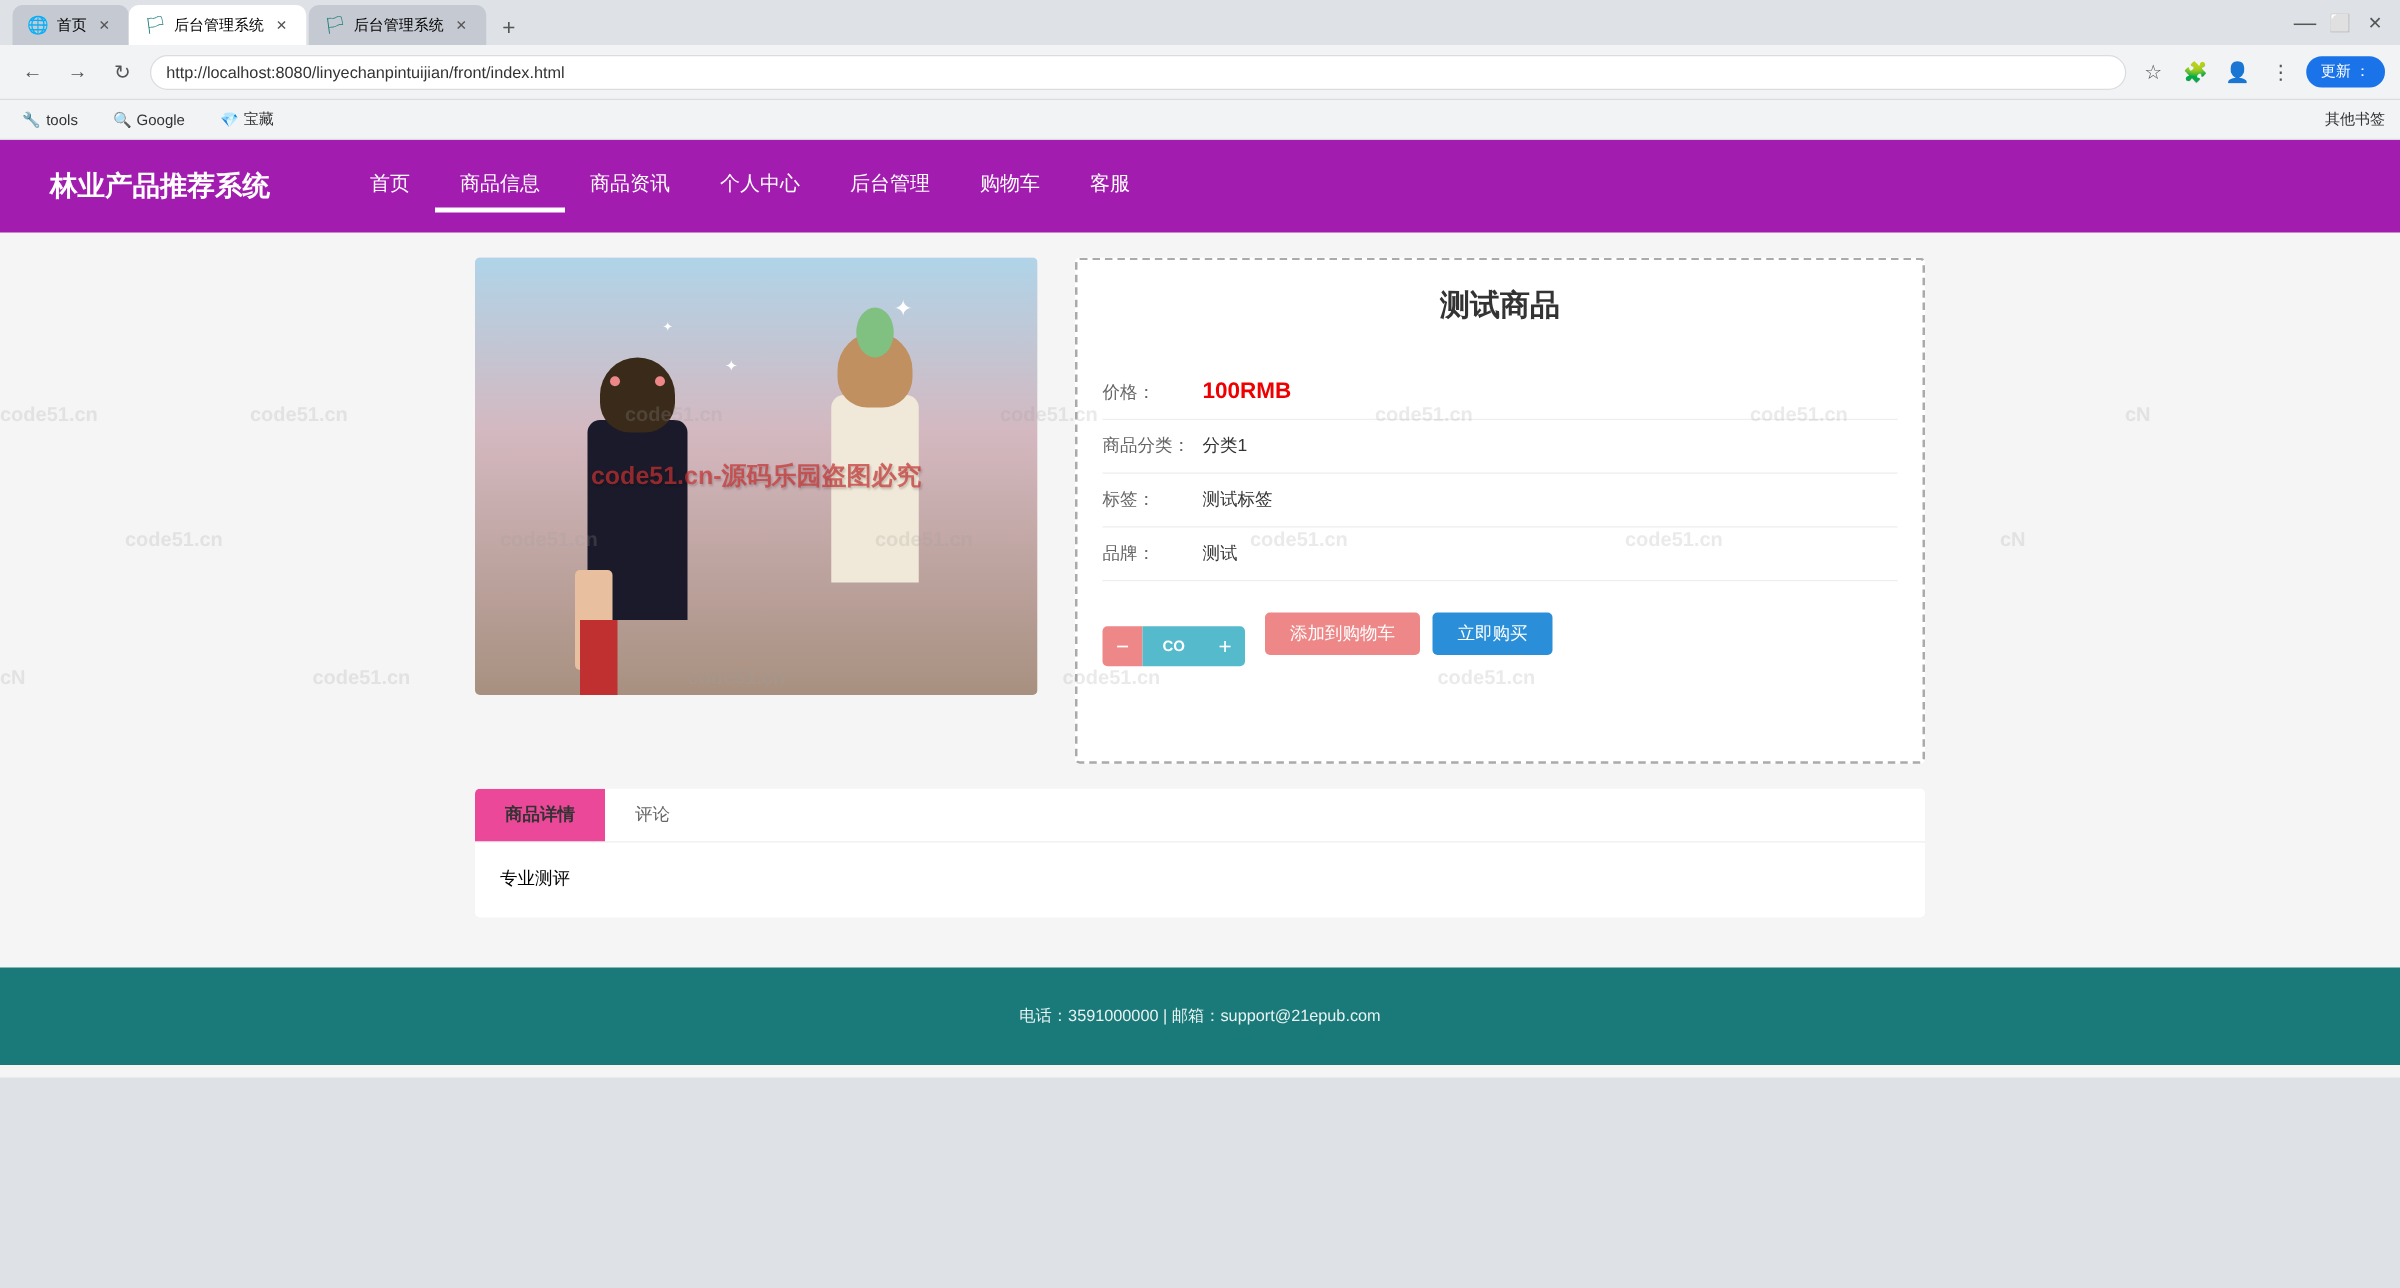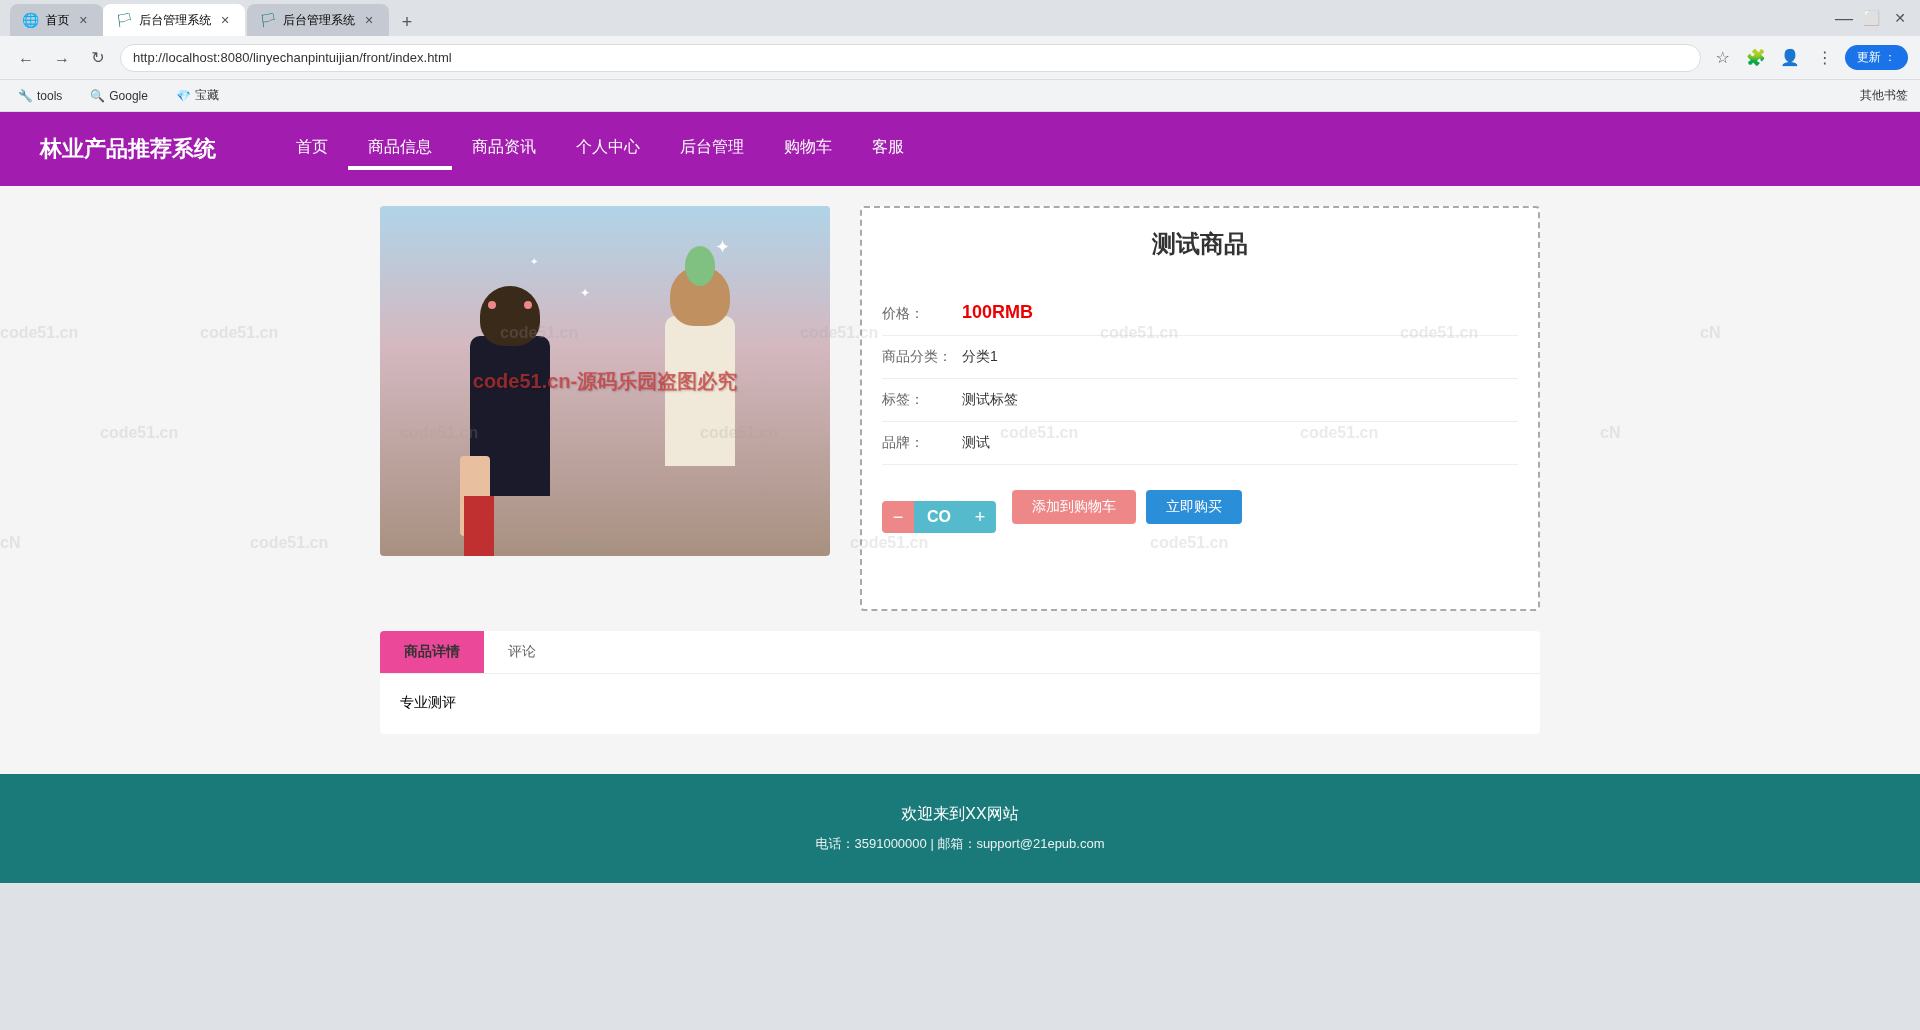--- a/index.html
+++ b/index.html
@@ -52,21 +52,21 @@
     .product-info-panel { flex: 1; border: 2px dashed #aaa; border-radius: 4px; padding: 20px; background: #fff; }
     .product-title { text-align: center; font-size: 24px; font-weight: bold; color: #333; margin-bottom: 20px; padding-bottom: 10px; }
     .info-row { display: flex; align-items: flex-end; padding: 12px 0; border-bottom: 1px solid #eee; }
     .info-label { width: 80px; color: #666; font-size: 14px; flex-shrink: 0; }
     .info-value { color: #333; font-size: 14px; }
     .info-value.price { color: #e00; font-size: 18px; font-weight: bold; }
     .quantity-control { display: flex; align-items: center; gap: 0; margin-top: 20px; }
     .qty-btn { width: 32px; height: 32px; background: #e88; color: white; border: none; font-size: 18px; cursor: pointer; display: flex; align-items: center; justify-content: center; }
     .qty-btn.minus { border-radius: 4px 0 0 4px; background: #e88; }
     .qty-btn.plus { border-radius: 0 4px 4px 0; background: #5bc; }
-    .qty-display { width: 50px; height: 32px; background: #5bc; color: white; display: flex; align-items: center; justify-content: center; font-size: 16px; font-weight: bold; }
+    .qty-display { width: 50px; height: 32px; background: #5bc; color: white; display: flex; align-items: center; justify-content: center; font-size: 12px; font-weight: bold; }
     .action-buttons { display: flex; gap: 10px; margin-left: 16px; }
     .btn-cart { background: #e88; color: white; border: none; padding: 8px 20px; border-radius: 4px; font-size: 14px; cursor: pointer; }
     .btn-buy { background: #2a8fd8; color: white; border: none; padding: 5px 20px; border-radius: 4px; font-size: 14px; cursor: pointer; }
     .quantity-row { display: flex; align-items: center; padding: 16px 0; }
 
     
     .tabs-section { max-width: 1200px; margin: 0 auto; padding: 0 20px 20px; }
     .tabs-container { background: white; border-radius: 4px; overflow: hidden; }
     .tabs-header { display: flex; border-bottom: 1px solid #eee; }
     .tab-btn { padding: 12px 24px; font-size: 14px; cursor: pointer; color: #666; background: none; border: none; }
@@ -263,18 +263,17 @@
       <span style="position:absolute; top:200px; left:1600px; color:rgba(160,160,160,0.22); font-size:16px; font-weight:bold;">cN</span>
 
       <span style="position:absolute; top:310px; left:0; color:rgba(160,160,160,0.22); font-size:16px; font-weight:bold;">cN</span>
       <span style="position:absolute; top:310px; left:250px; color:rgba(160,160,160,0.22); font-size:16px; font-weight:bold;">code51.cn</span>
       <span style="position:absolute; top:310px; left:550px; color:rgba(160,160,160,0.22); font-size:16px; font-weight:bold;">code51.cn</span>
       <span style="position:absolute; top:310px; left:850px; color:rgba(160,160,160,0.22); font-size:16px; font-weight:bold;">code51.cn</span>
       <span style="position:absolute; top:310px; left:1150px; color:rgba(160,160,160,0.22); font-size:16px; font-weight:bold;">code51.cn</span>
     </div>
 
     <div class="site-footer">
-      <div class="footer-title">欢迎来到XX网站</div>
       <div class="footer-contact">电话：3591000000 | 邮箱：support@21epub.com</div>
     </div>
 
   </div>
 </div>
 
 </body></html>

